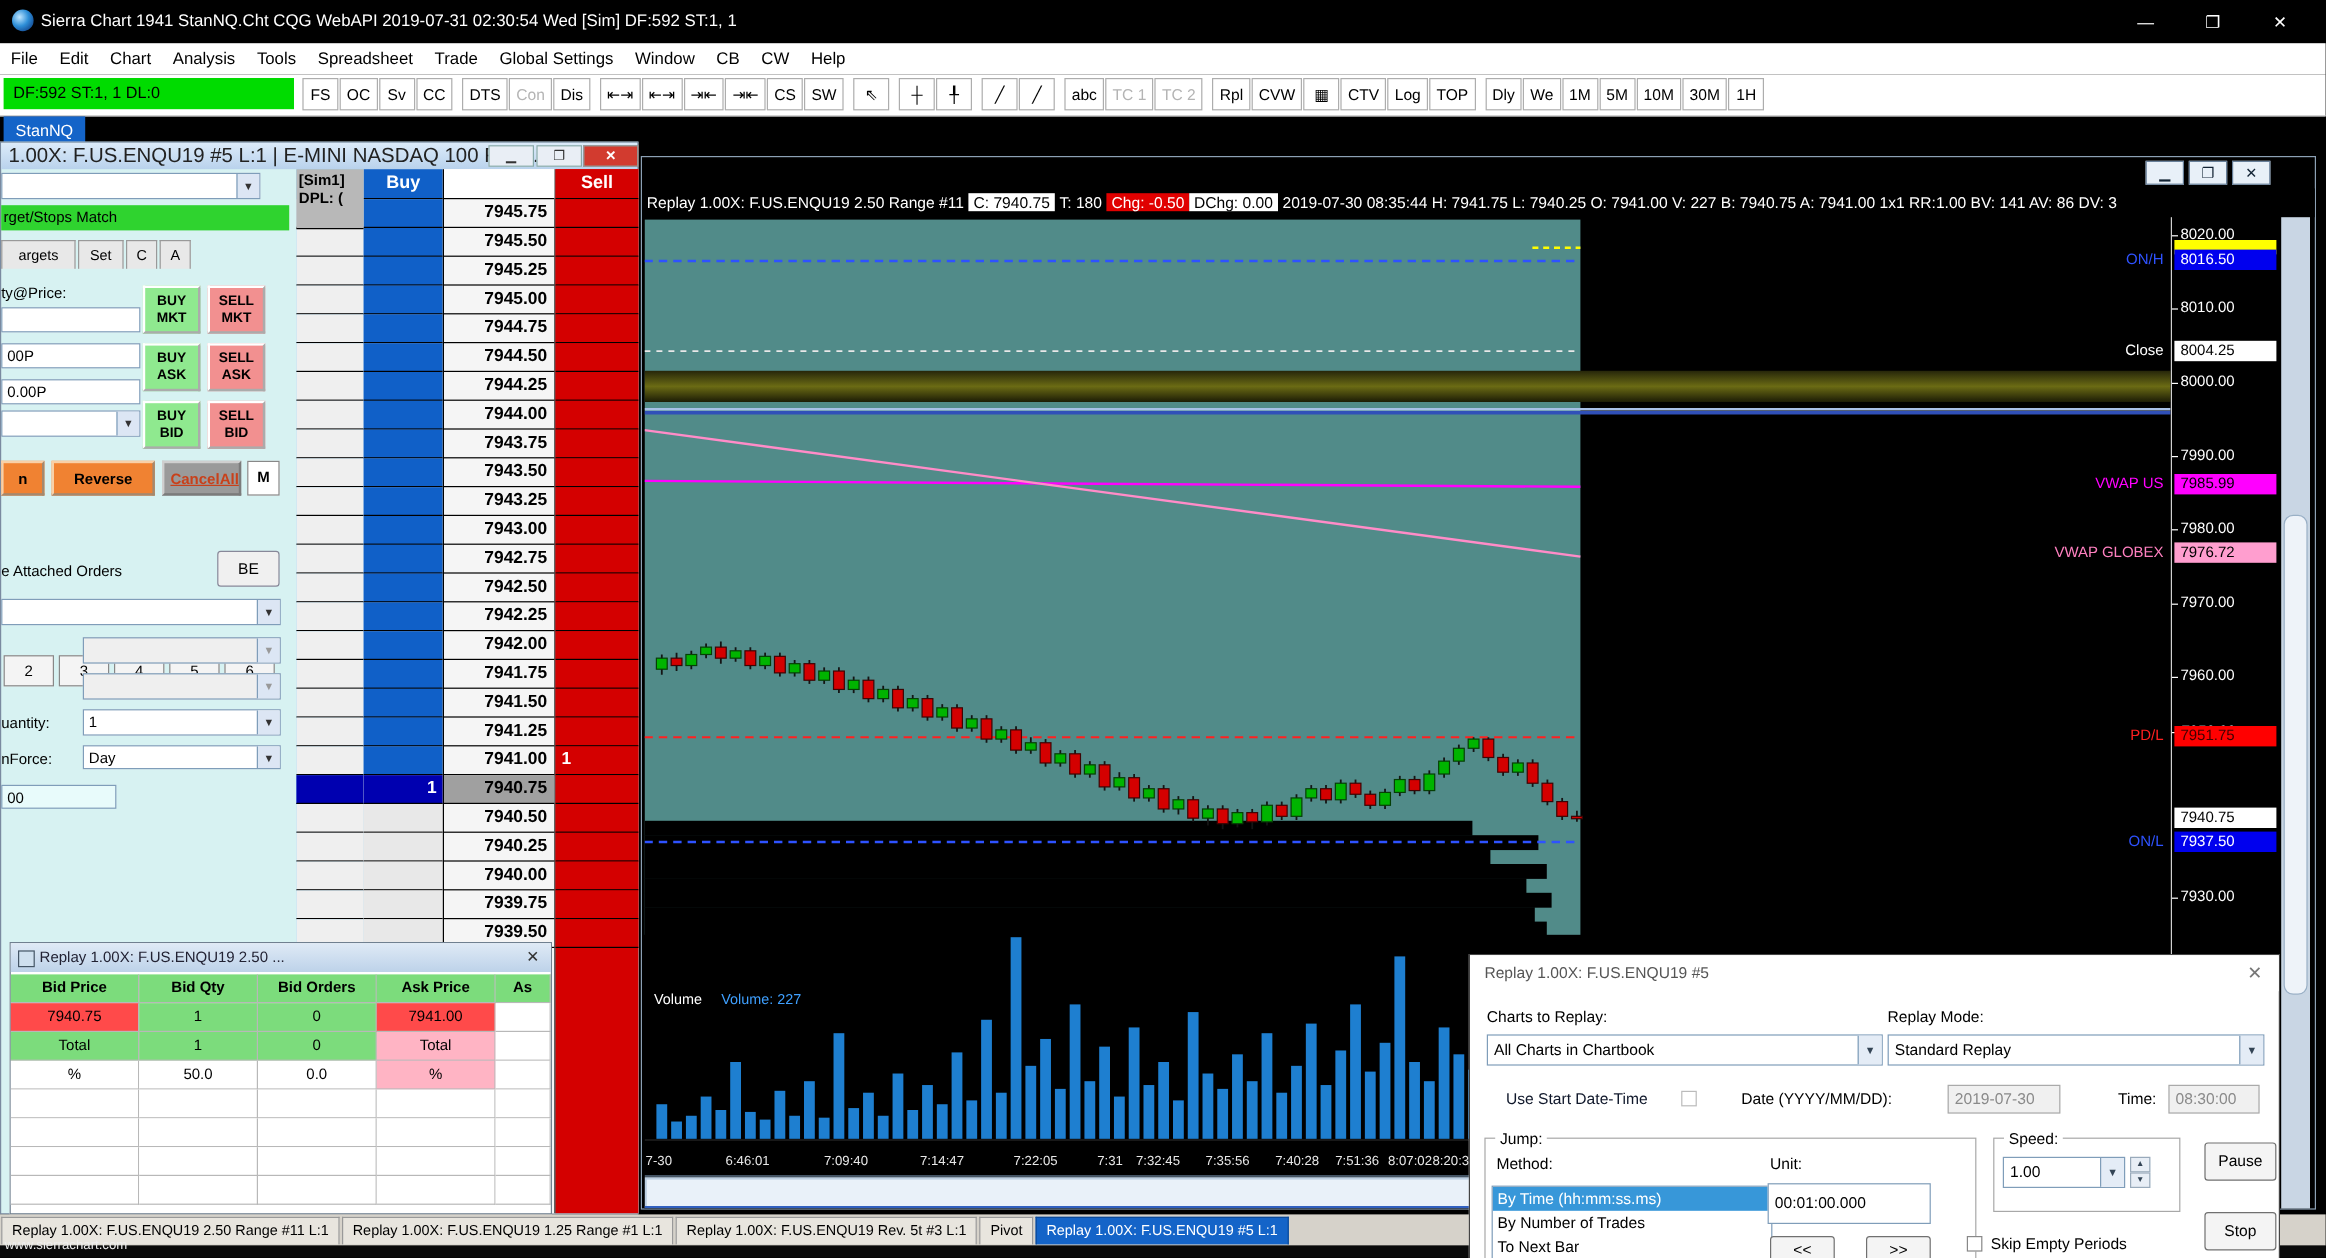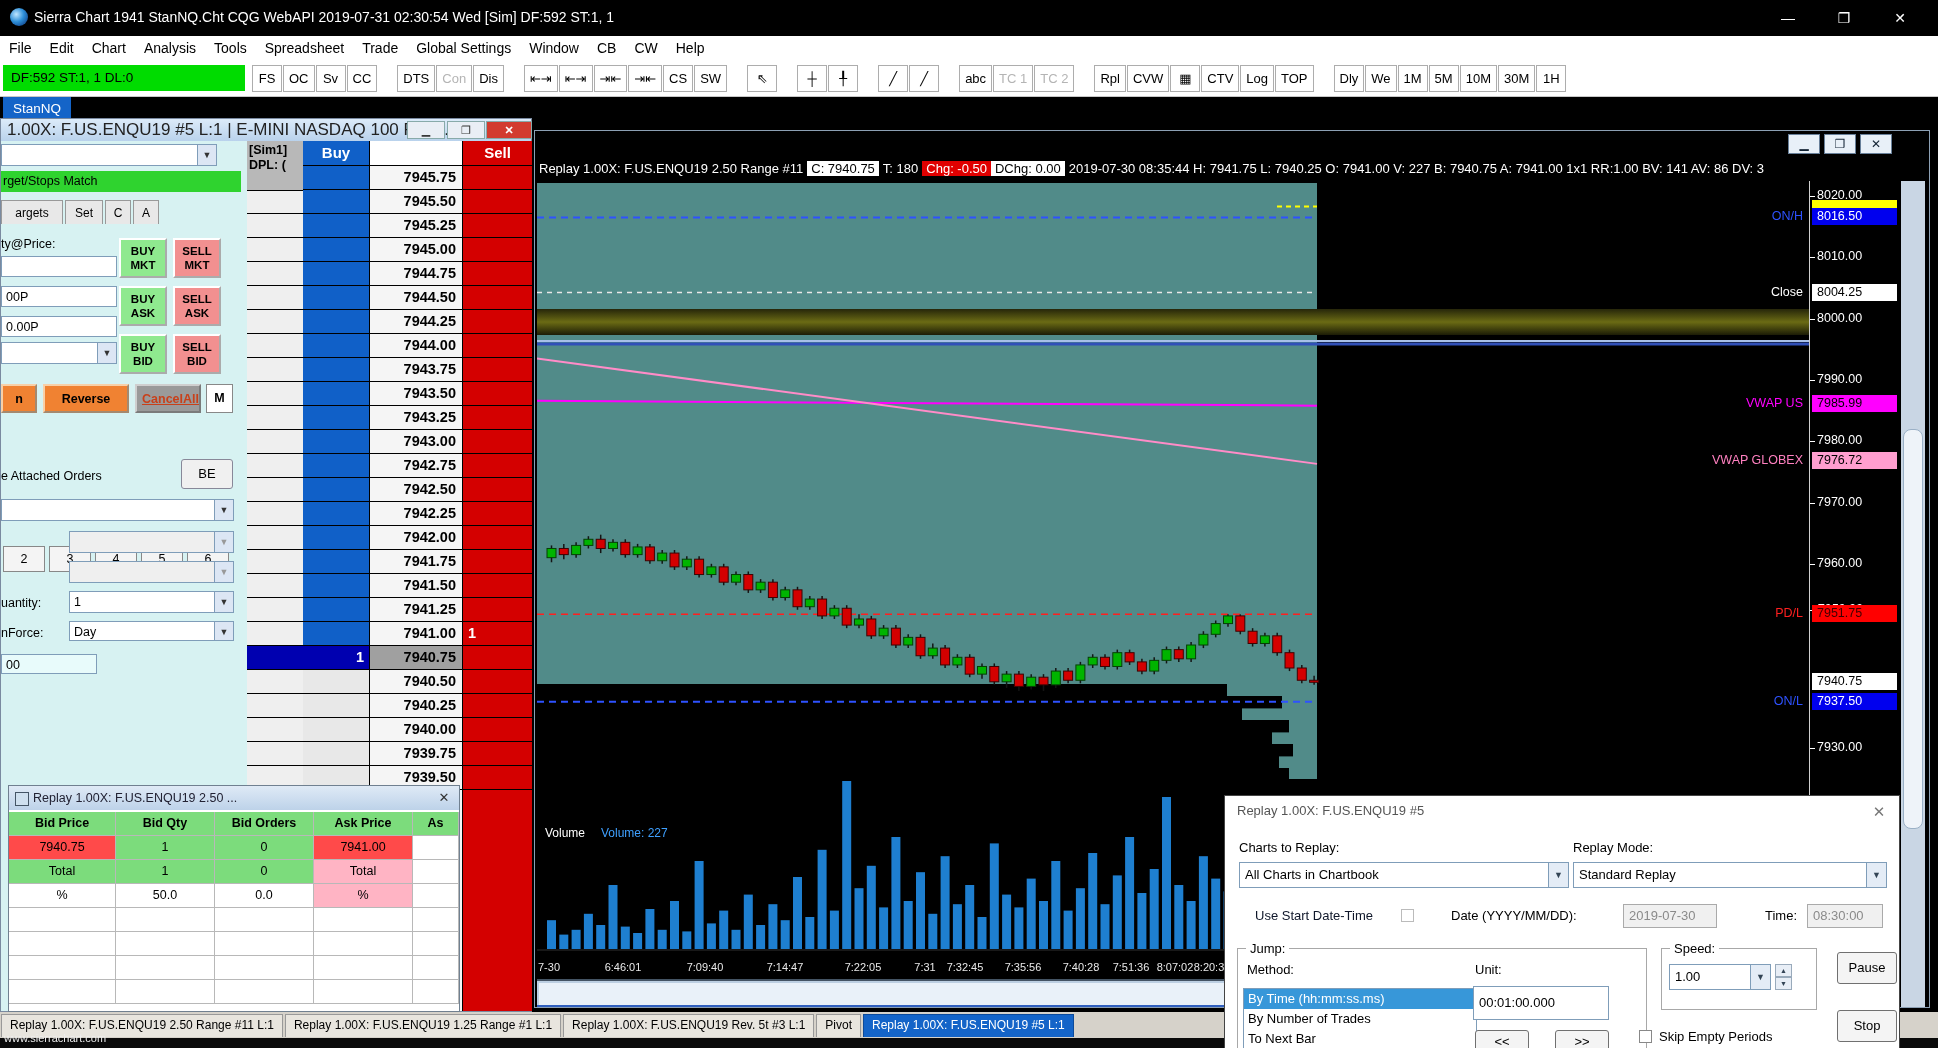--- a/index.html
+++ b/index.html
@@ -13,21 +13,21 @@
   .winbtn{position:absolute;top:6px;width:44px;height:24px;color:#fff;text-align:center;line-height:24px;font-size:14px;}
   #menubar{left:0;top:36px;width:1938px;height:26px;background:#fff;color:#000;font-size:14px;}
   .menu-item{display:inline-block;padding:4px 9px;cursor:default;}
   #toolbar{left:0;top:62px;width:1938px;height:34px;background:#fff;border-bottom:1px solid #c8c8c8;}
   .tstatus{position:absolute;left:3px;top:3px;width:242px;height:26px;background:#00dc00;color:#000;
     font-size:13.5px;line-height:26px;padding-left:8px;box-sizing:border-box;}
   #tb-buttons{position:absolute;left:252px;top:3px;height:27px;white-space:nowrap;}
   .tbtn{display:inline-block;height:25px;min-width:18px;padding:0 5px;margin-right:1px;border:1px solid #adadad;
     background:#fff;color:#000;font-size:13px;text-align:center;line-height:25px;vertical-align:top;}
   .tbtn.dis{color:#b4b4b4;}
-  .tbtn.gap{margin-left:19px;}
+  .tbtn.gap{margin-left:7px;}
   #chartbook-tab{left:3px;top:97px;height:24px;background:#1464c8;color:#fff;font-size:13.5px;
     line-height:24px;padding:0 10px;}
   
   #domwin{left:0;top:118px;width:532px;height:894px;background:#d7f2f2;border:1px solid #7a8aa0;box-sizing:border-box;}
   #domtitle{position:absolute;left:0;top:0;width:530px;height:22px;
     background:linear-gradient(#dcebf9,#b9d2ec);color:#222;font-size:17px;line-height:22px;
     padding-left:6px;box-sizing:border-box;white-space:nowrap;overflow:hidden;}
   .domtb{position:absolute;top:2px;width:38px;height:18px;background:#e9eef5;border:1px solid #8aa;
     font-size:11px;text-align:center;line-height:17px;color:#333;box-sizing:border-box;}
   .domtb.close{background:#d23b2f;color:#fff;font-weight:bold;width:46px;}

